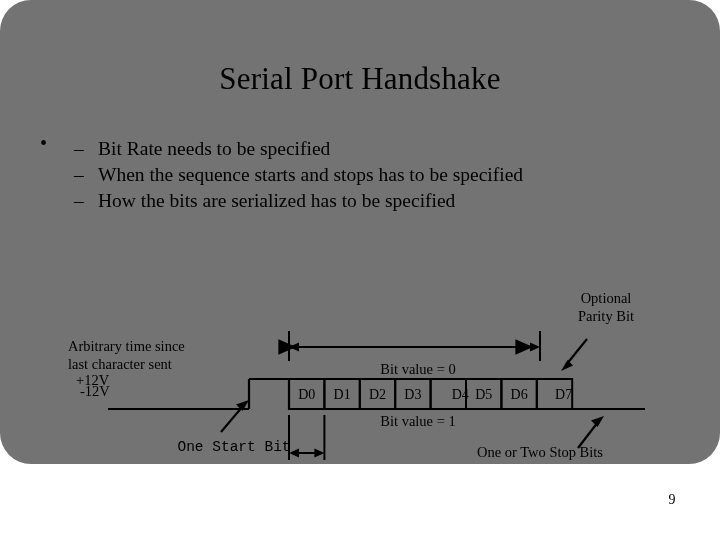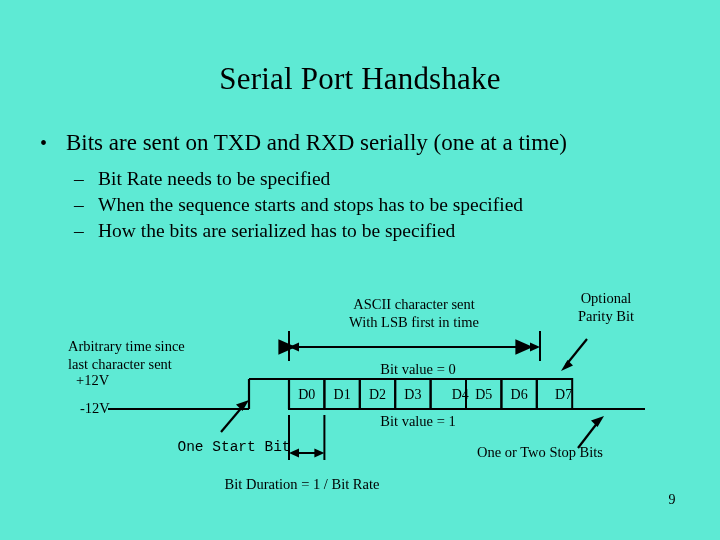--- a/index.html
+++ b/index.html
@@ -12,22 +12,23 @@
     height: 540px;
     position: relative;
     overflow: hidden;
     font-family: "Liberation Serif", "DejaVu Serif", serif;
     color: #000000;
   }
   #slide {
     position: absolute;
     left: 0; top: 0;
     width: 720px;
-    height: 540px;
-    background: #5eead4;
+    height: 464px;
+    background: #737373;
+    border-radius: 31px;
   }
   #slide-title {
     position: absolute;
     left: 0;
     top: 60px;
     width: 720px;
     text-align: center;
     font-size: 31px;
     line-height: 38px;
     letter-spacing: 0.2px;
@@ -106,21 +107,20 @@
 </head>
 <body>
 
 <div id="slide">
 
   <div id="slide-title">Serial Port Handshake</div>
 
   <div id="bullet-list">
     <div class="bullet-l1">
       <span class="marker">•</span>
-      <span>Bits are sent on TXD and RXD serially (one at a time)</span>
     </div>
     <div style="height:8px"></div>
     <div class="bullet-l2">
       <span class="marker">–</span>
       <span>Bit Rate needs to be specified</span>
     </div>
     <div class="bullet-l2">
       <span class="marker">–</span>
       <span>When the sequence starts and stops has to be specified</span>
     </div>
@@ -197,39 +197,34 @@
       </g>
       <path d="M 289 178 L 299 173.6 L 299 182.4 z" fill="#000" stroke="none"></path>
       <path d="M 324.4 178 L 314.4 173.6 L 314.4 182.4 z" fill="#000" stroke="none"></path>
     </svg>
 
     <div class="dlabel" style="left:68px; top:42px;margin-top:20px;">
       <div>Arbitrary time since</div>
       <div>last character sent</div>
     </div>
 
-    <div class="dlabel center" style="left:304px; top:20px; width:220px;">
-      <div>ASCII character sent</div>
-      <div>With LSB first in time</div>
-    </div>
 
     <div class="dlabel center" style="left:546px; top:14px; width:120px;">
       <div>Optional</div>
       <div>Parity Bit</div>
     </div>
 
     <div class="dlabel" style="left:76px; top:96px;">+12V</div>
-    <div class="dlabel" style="left:80px; top:124px;">-12V</div>
+    <div class="dlabel" style="left:80px; top:107px;">-12V</div>
 
     <div class="dlabel center" style="left:348px; top:85px; width:140px;">Bit value = 0</div>
     <div class="dlabel center" style="left:348px; top:137px; width:140px;">Bit value = 1</div>
 
     <div class="dlabel center" style="left:172px; top:163px; width:124px;font-family:Liberation Mono, monospace;">One Start Bit</div>
     <div class="dlabel center" style="left:450px; top:168px; width:180px;">One or Two Stop Bits</div>
-    <div class="dlabel center" style="left:194px; top:200px; width:216px;">Bit Duration = 1 / Bit Rate</div>
 
     <div class="bitcell" style="left:289px; top:111px; width:35.4px;">D0</div>
     <div class="bitcell" style="left:324.4px; top:111px; width:35.4px;">D1</div>
     <div class="bitcell" style="left:359.8px; top:111px; width:35.4px;">D2</div>
     <div class="bitcell" style="left:395.2px; top:111px; width:35.4px;">D3</div>
     <div class="bitcell" style="left:430.6px; top:111px; width:35.4px;padding-left:12px;">D4</div>
     <div class="bitcell" style="left:466px; top:111px; width:35.4px;">D5</div>
     <div class="bitcell" style="left:501.4px; top:111px; width:35.4px;">D6</div>
     <div class="bitcell" style="left:536.8px; top:111px; width:35.4px;text-align:right;">D7</div>
 

